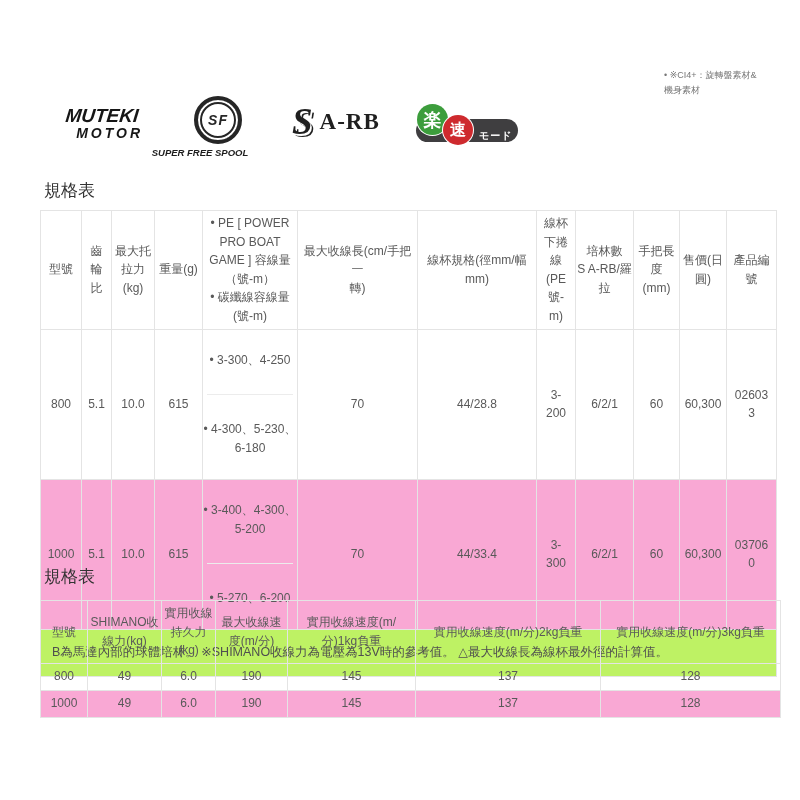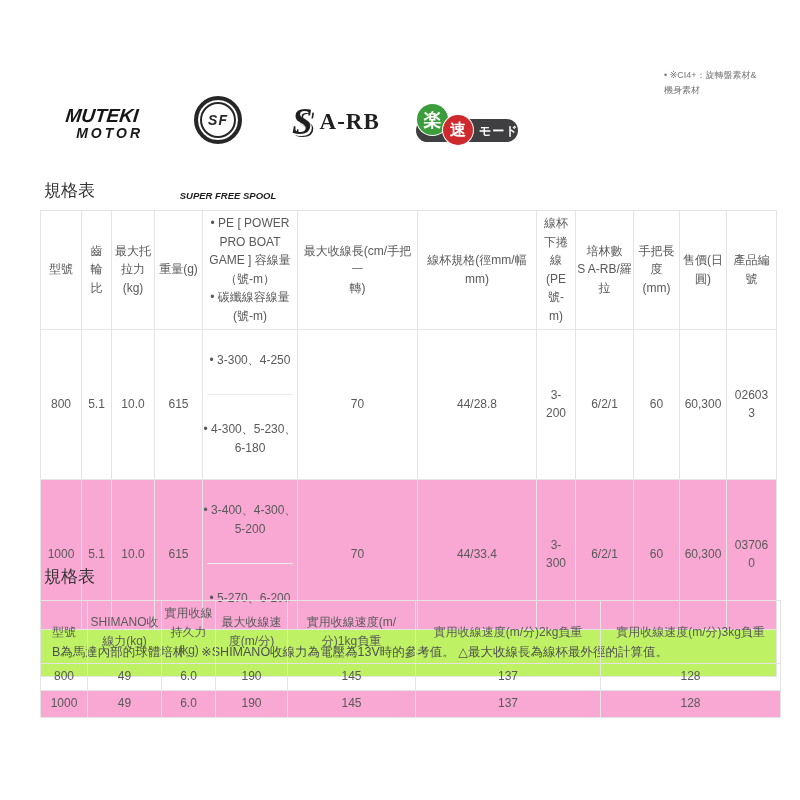--- a/index.html
+++ b/index.html
@@ -20,35 +20,35 @@
   .muteki-sub  { font-style:italic; font-weight:700; font-size:14px; letter-spacing:3px; text-align:right; padding-right:8px; margin-top:-2px; }
 
   .logo-sf {
     position:absolute; left:194px; top:96px; width:48px; height:48px; box-sizing:border-box;
     border-radius:50%; border:4px solid #262626;
     box-shadow: inset 0 0 0 2px #ffffff, inset 0 0 0 4px #262626;
     display:flex; align-items:center; justify-content:center;
     font-weight:700; font-style:italic; font-size:14px; color:#262626; letter-spacing:1px;text-align:right;
   }
   .sf-caption {
-    position:absolute; left:168px; top:147px; width:120px; text-align:center;
-    font-size:9.5px; font-weight:700; font-style:italic; color:#1c1c1c;margin-top:43px;
+    position:absolute; left:140px; top:147px; width:120px; text-align:center;
+    font-size:9.5px; font-weight:700; font-style:italic; color:#1c1c1c;
   }
 
   .logo-arb {
     position:absolute; left:292px; top:103px; display:flex; align-items:center;
     font-family:"Liberation Serif","DejaVu Serif",serif; color:#1f1f1f;
   }
   .arb-s { font-size:37px; font-weight:700; font-style:italic; line-height:1;
            text-shadow:1.5px 1.5px 0 #ffffff, 3px 3px 0 #1f1f1f; }
   .arb-text { font-size:23px; font-weight:700; letter-spacing:1px; margin-left:7px; }
 
   .logo-rakusoku { position:absolute; left:415px; top:102px; width:105px; height:46px; }
   .rakusoku-pill { position:absolute; left:1px; top:17px; width:102px; height:23px; background:#3f3e40; border-radius:12px; }
-  .rakusoku-mode { position:absolute; left:64px; top:21px; font-size:12px; font-weight:700; color:#fff; letter-spacing:1px; }
+  .rakusoku-mode { position:absolute; left:64px; top:27px; font-size:10px; font-weight:700; color:#fff; letter-spacing:1px; }
   .rakusoku-green { position:absolute; left:2px; top:2px; width:31px; height:31px; border-radius:50%;
     background:#3c9d3c; color:#fff; font-weight:700; font-size:18px;
     display:flex; align-items:center; justify-content:center; box-shadow:0 0 0 1px #fff; }
   .rakusoku-red { position:absolute; left:28px; top:13px; width:30px; height:30px; border-radius:50%;
     background:#ce2a2e; color:#fff; font-weight:700; font-size:16px;
     display:flex; align-items:center; justify-content:center; box-shadow:0 0 0 1px #fff; }
 
   .logo-seawater {
     position:absolute; left:560px; top:98px; width:57px; height:63px;
     background:#151515; border-radius:7px; color:#fff;

